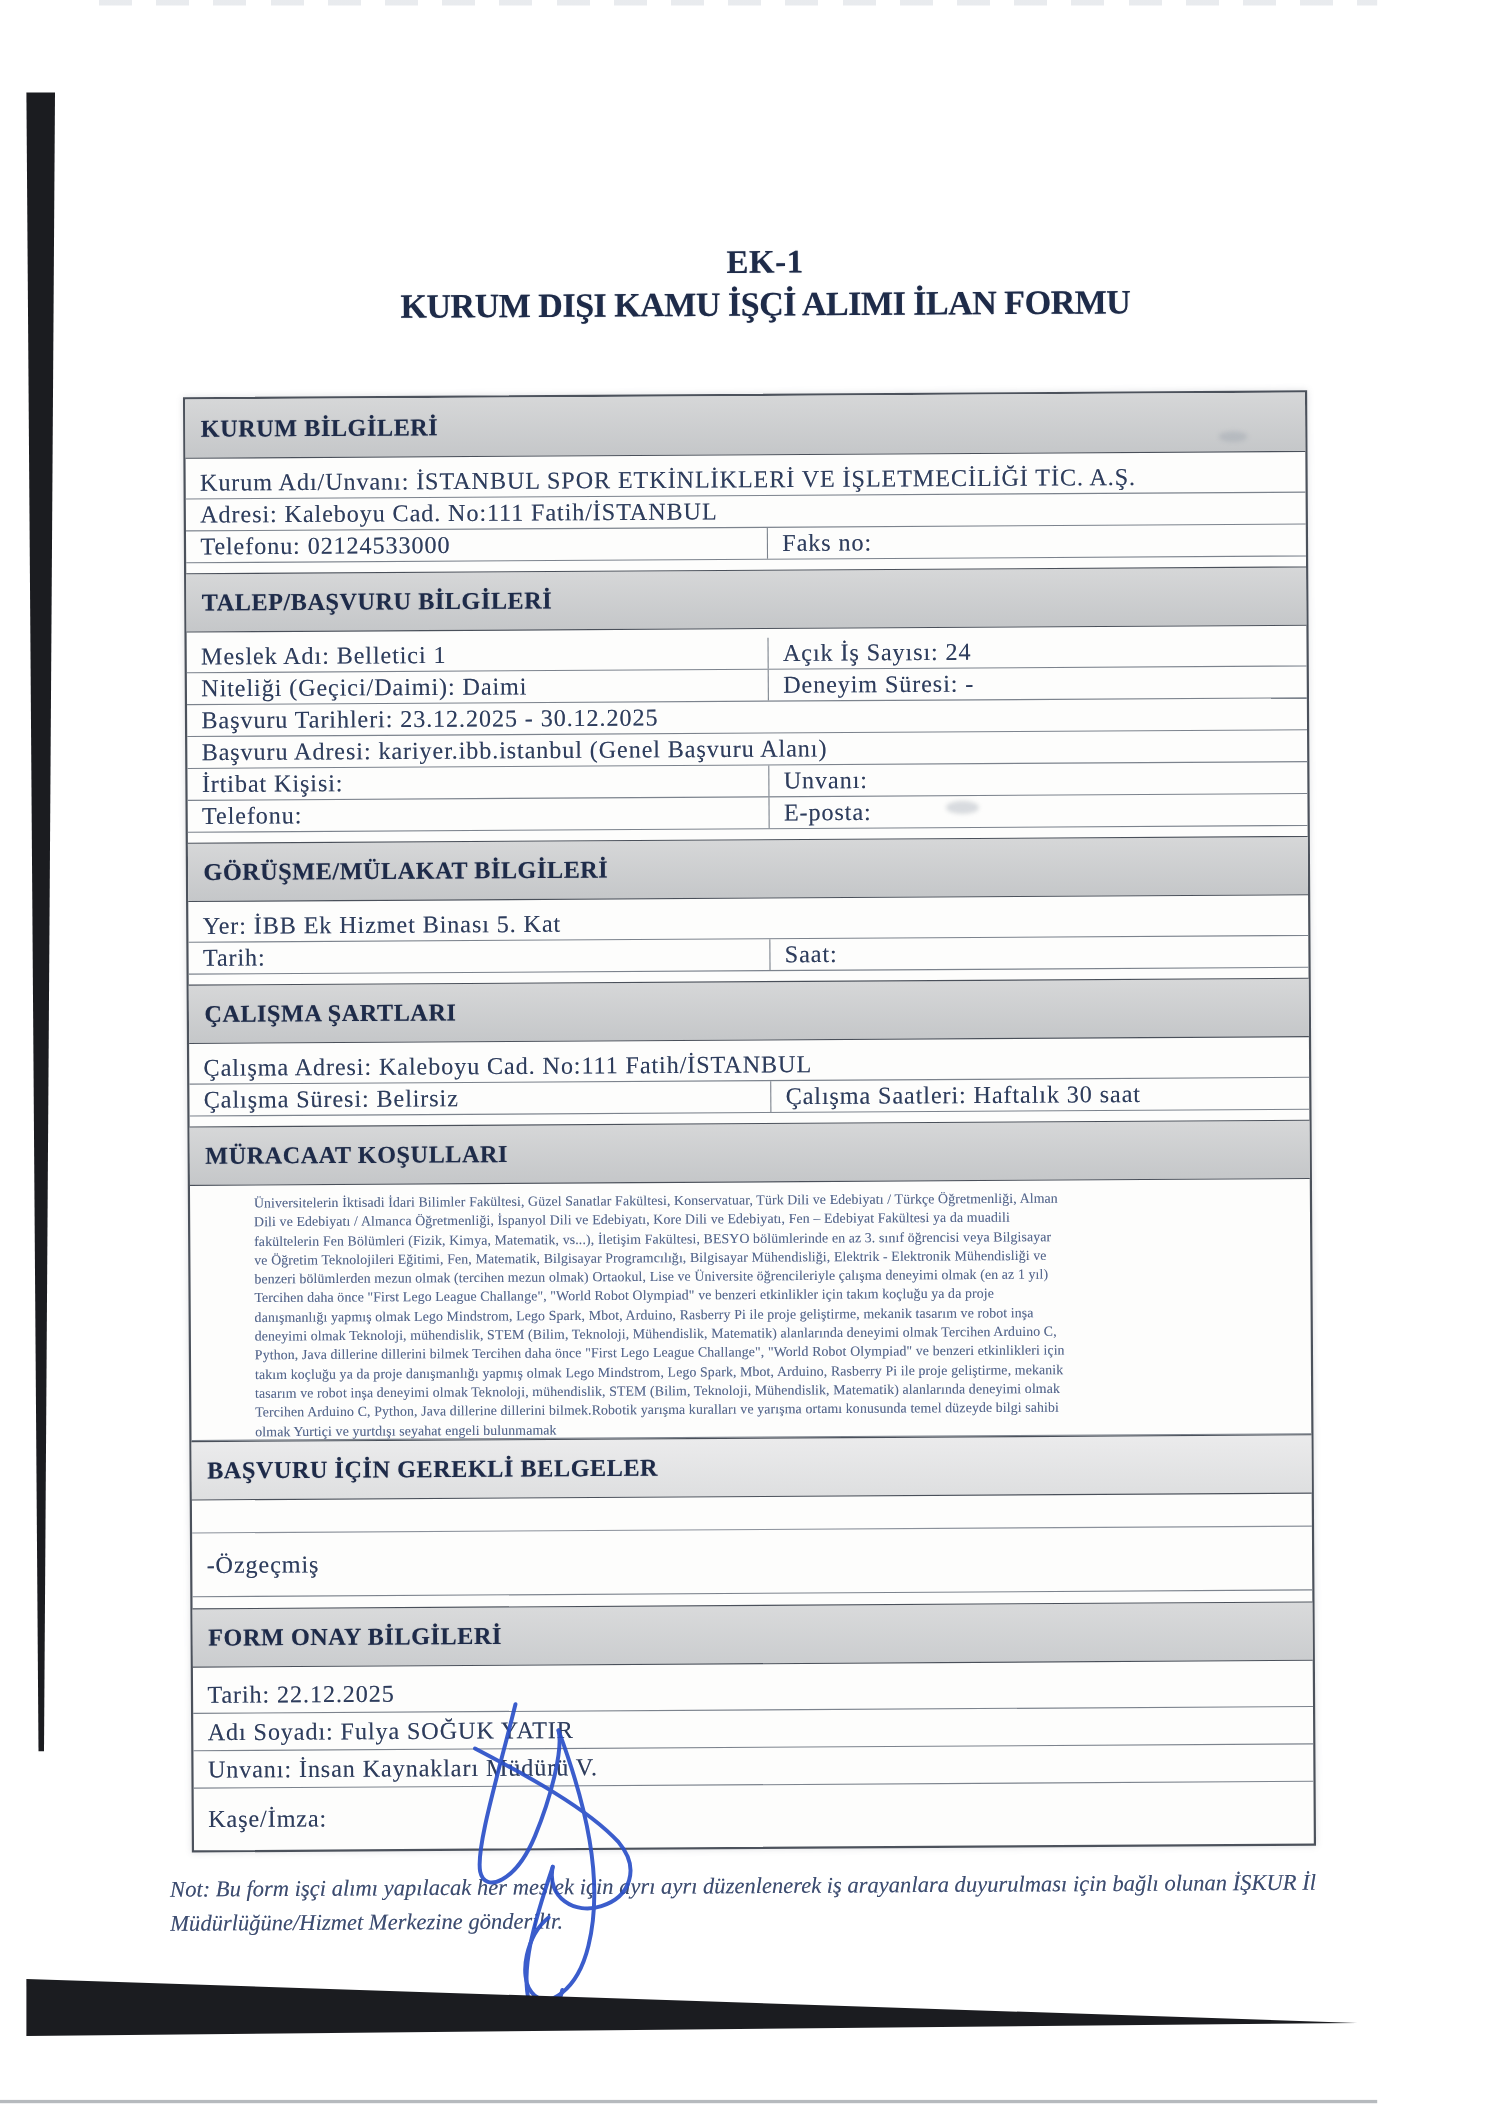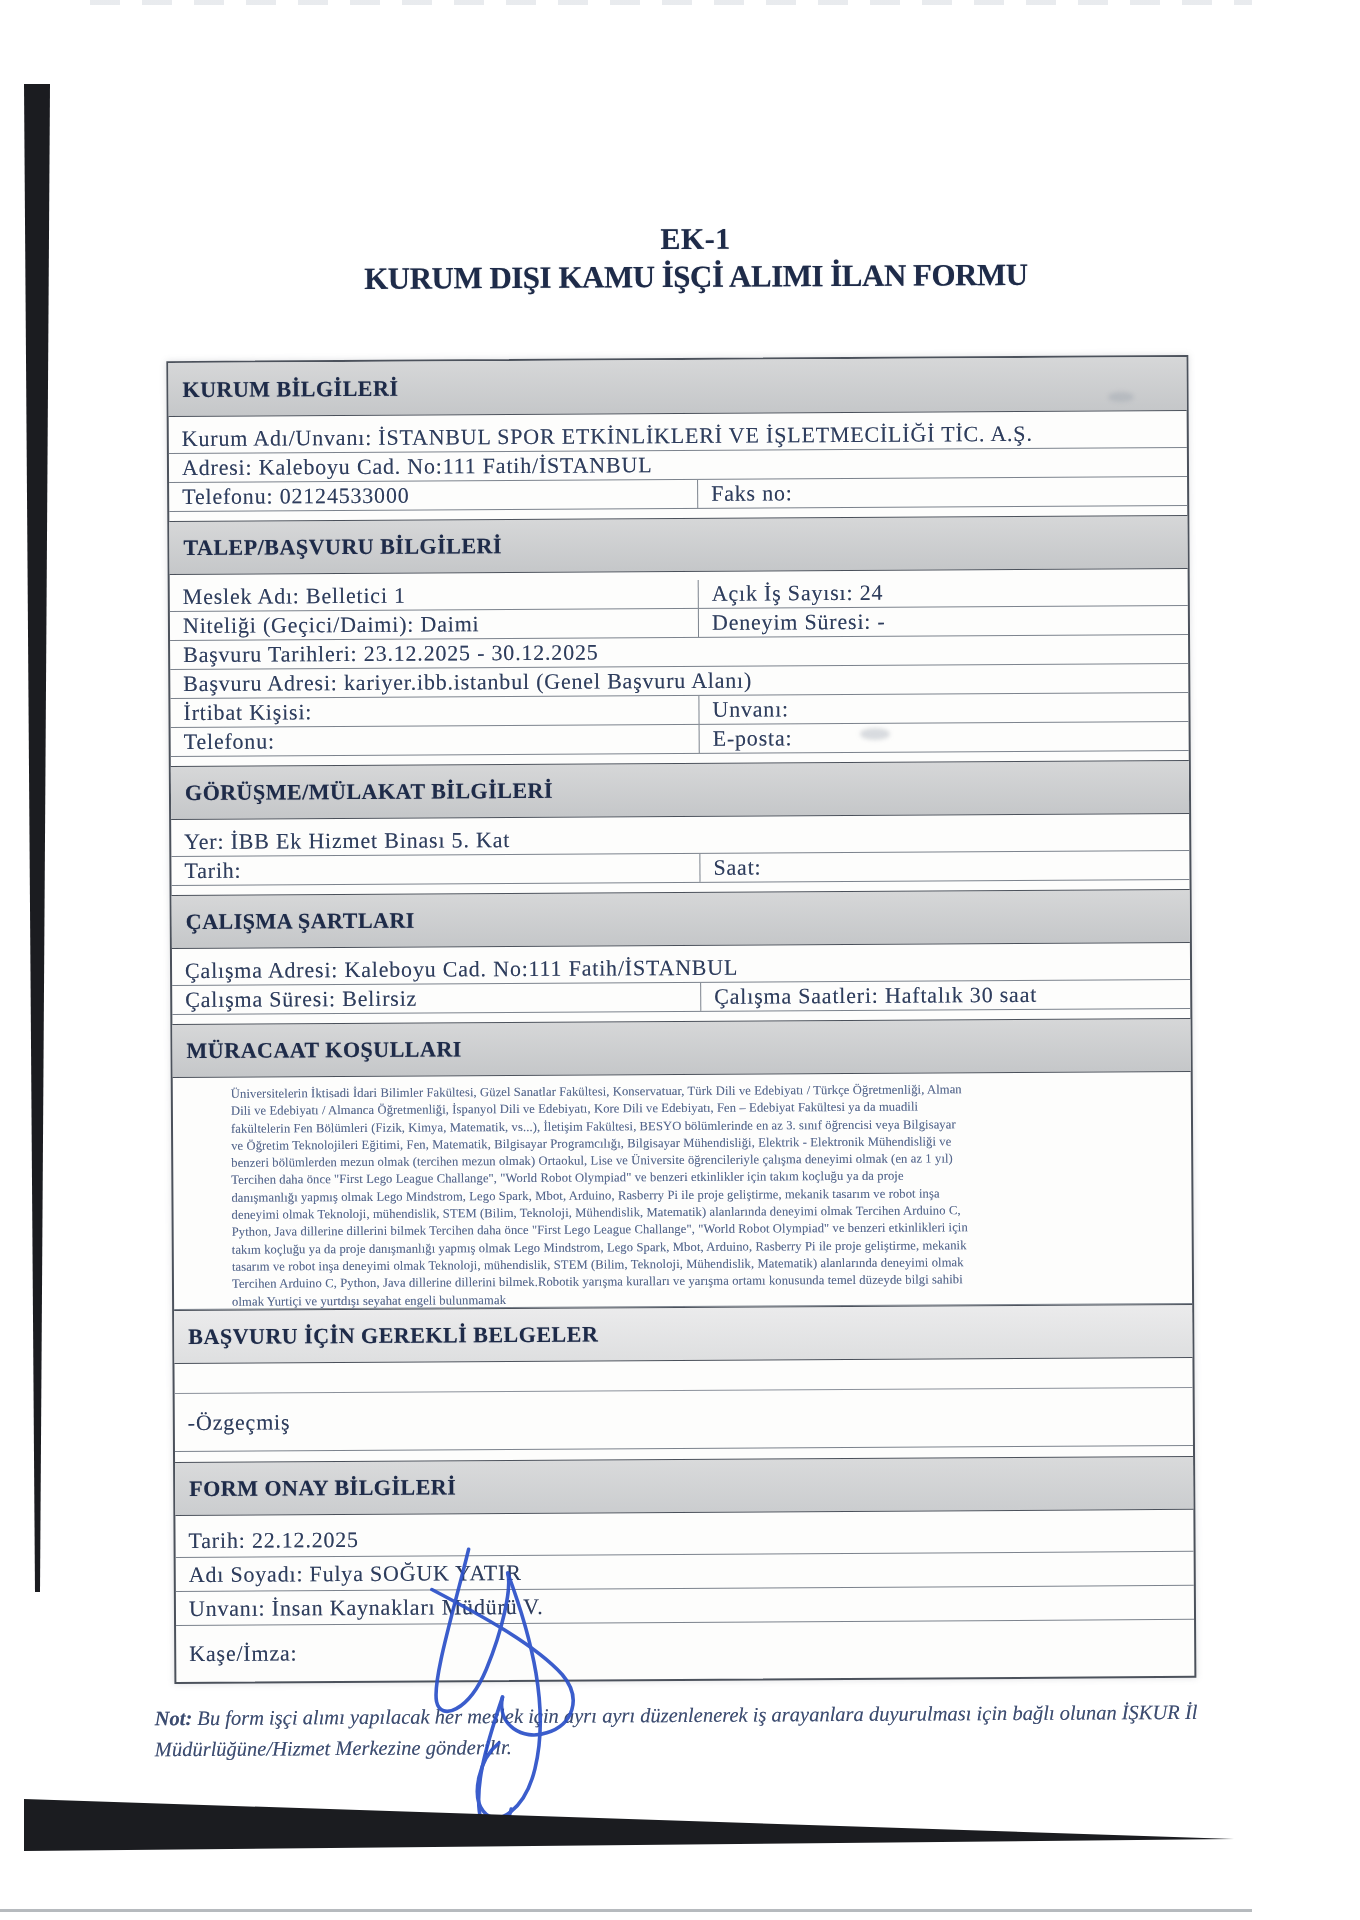--- a/index.html
+++ b/index.html
@@ -41,21 +41,21 @@
     height:232px; border-bottom:1.4px solid #7c838d;
     padding:8px 221px 0 58px; font-size:12.6px; line-height:17.3px;
     color:#55678d; text-align:left; letter-spacing:0.1px; overflow:hidden;
     text-shadow:0 0 0.5px rgba(85,103,141,.4);
   }
   .note {
     position:absolute; left:150px; top:1700px; width:1062px;
     font-style:italic; font-size:20.5px; line-height:31px; color:#3c4c70;
     text-shadow:0 0 0.6px rgba(60,76,112,.45);
   }
-  .note b { font-weight:bold; }
+  .note b { font-weight:normal; }
 
   .signature { position:absolute; left:380px; top:1528px; z-index:6; }
   .artifacts { position:absolute; left:0; top:0; z-index:8; pointer-events:none; }
   .top-dashes {
     position:absolute; top:0; left:90px; width:1270px; height:5px; z-index:3;
     background:repeating-linear-gradient(90deg,#e3e6ea 0 30px, transparent 30px 52px);
     opacity:.8;
   }
   .ghost { position:absolute; border-radius:50%; filter:blur(2px); z-index:2; }
   .ghost.g1 { left:1108px; top:392px; width:26px; height:10px; background:rgba(140,148,162,.30); }

